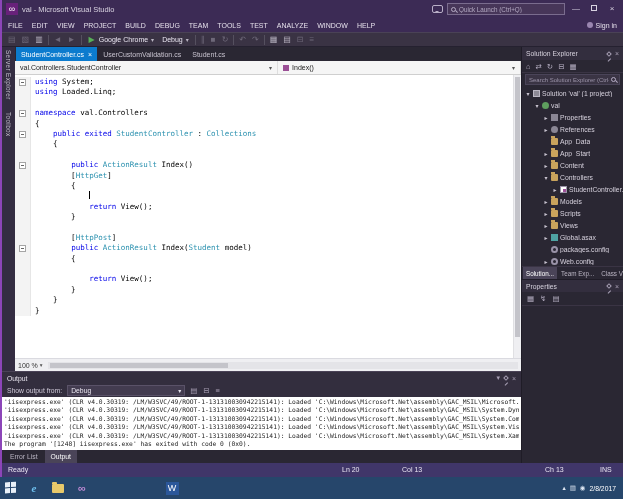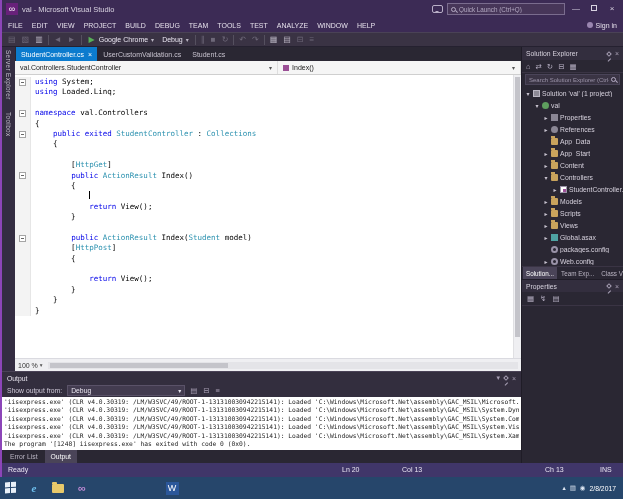--- a/index.html
+++ b/index.html
@@ -278,58 +278,58 @@
                 </div>
                 <div class="cl">
                   <span class="fold"></span>
                   <span class="ctext"><span class="tok-p">    {</span></span>
                 </div>
                 <div class="cl">
                   <span class="fold"></span>
                   <span class="ctext"></span>
                 </div>
                 <div class="cl">
-                  <span class="fold"></span>
-                  <span class="ctext"><span class="tok-p">        [</span><span class="tok-t">HttpGet</span><span class="tok-p">]</span></span>
-                </div>
-                <div class="cl">
                   <span class="fold">
                     <span class="foldbox"></span>
                   </span>
                   <span class="ctext"><span class="tok-p">        </span><span class="tok-k">public</span><span class="tok-p"> </span><span class="tok-t">ActionResult</span><span class="tok-p"> Index()</span></span>
                 </div>
                 <div class="cl">
                   <span class="fold"></span>
+                  <span class="ctext"><span class="tok-p">        [</span><span class="tok-t">HttpGet</span><span class="tok-p">]</span></span>
+                </div>
+                <div class="cl">
+                  <span class="fold"></span>
                   <span class="ctext"><span class="tok-p">        {</span></span>
                 </div>
                 <div class="cl">
                   <span class="fold"></span>
                   <span class="ctext"><span class="tok-p">            </span><span class="caret"></span></span>
                 </div>
                 <div class="cl">
                   <span class="fold"></span>
                   <span class="ctext"><span class="tok-p">            </span><span class="tok-k">return</span><span class="tok-p"> View();</span></span>
                 </div>
                 <div class="cl">
                   <span class="fold"></span>
                   <span class="ctext"><span class="tok-p">        }</span></span>
                 </div>
                 <div class="cl">
                   <span class="fold"></span>
                   <span class="ctext"></span>
+                </div>
+                <div class="cl">
+                  <span class="fold"></span>
+                  <span class="ctext"><span class="tok-p">        [</span><span class="tok-t">HttpPost</span><span class="tok-p">]</span></span>
                 </div>
                 <div class="cl">
                   <span class="fold">
                     <span class="foldbox"></span>
                   </span>
                   <span class="ctext"><span class="tok-p">        </span><span class="tok-k">public</span><span class="tok-p"> </span><span class="tok-t">ActionResult</span><span class="tok-p"> Index(</span><span class="tok-t">Student</span><span class="tok-p"> model)</span></span>
-                </div>
-                <div class="cl">
-                  <span class="fold"></span>
-                  <span class="ctext"><span class="tok-p">        [</span><span class="tok-t">HttpPost</span><span class="tok-p">]</span></span>
                 </div>
                 <div class="cl">
                   <span class="fold"></span>
                   <span class="ctext"><span class="tok-p">        {</span></span>
                 </div>
                 <div class="cl">
                   <span class="fold"></span>
                   <span class="ctext"></span>
                 </div>
                 <div class="cl">

